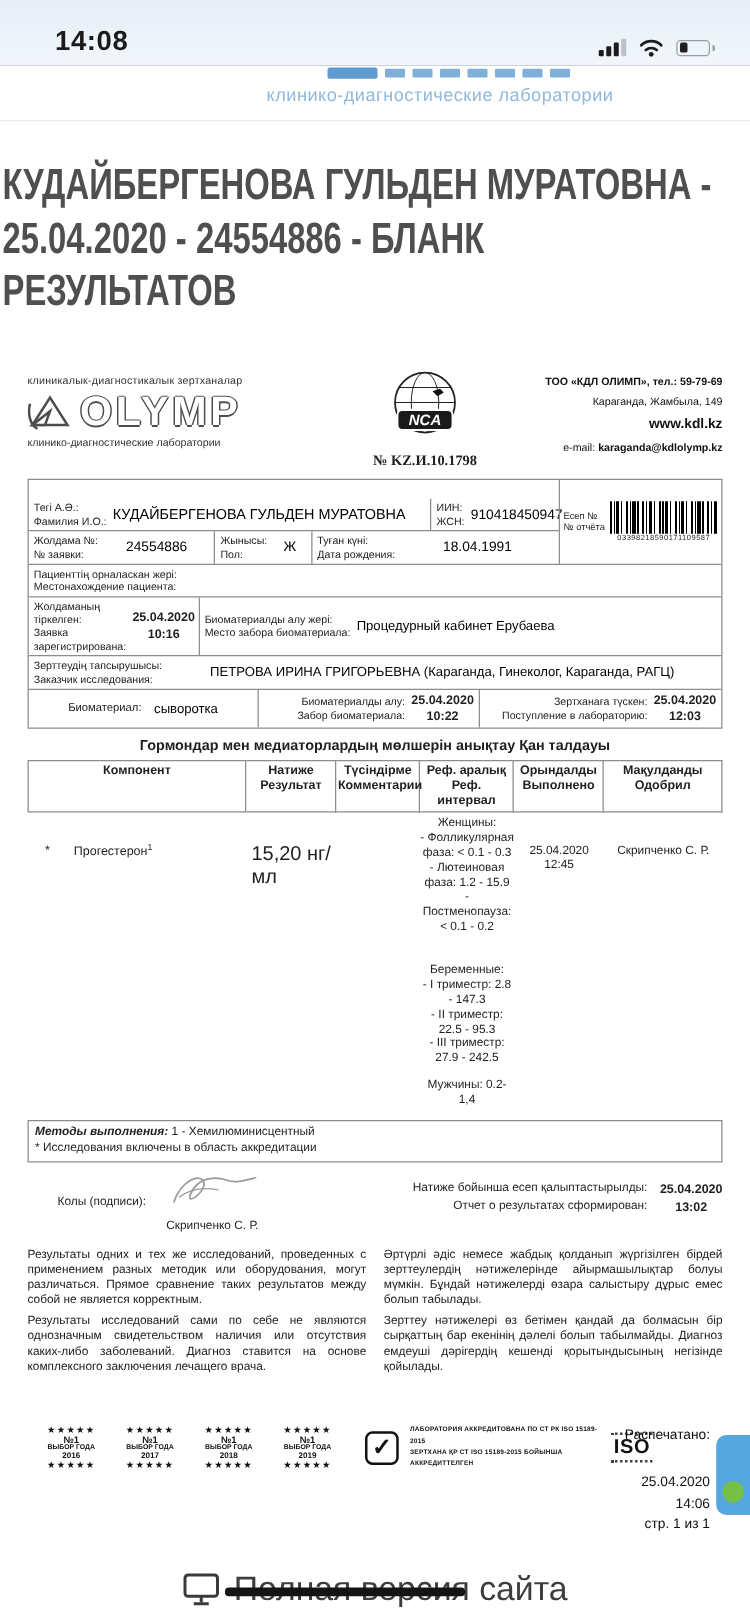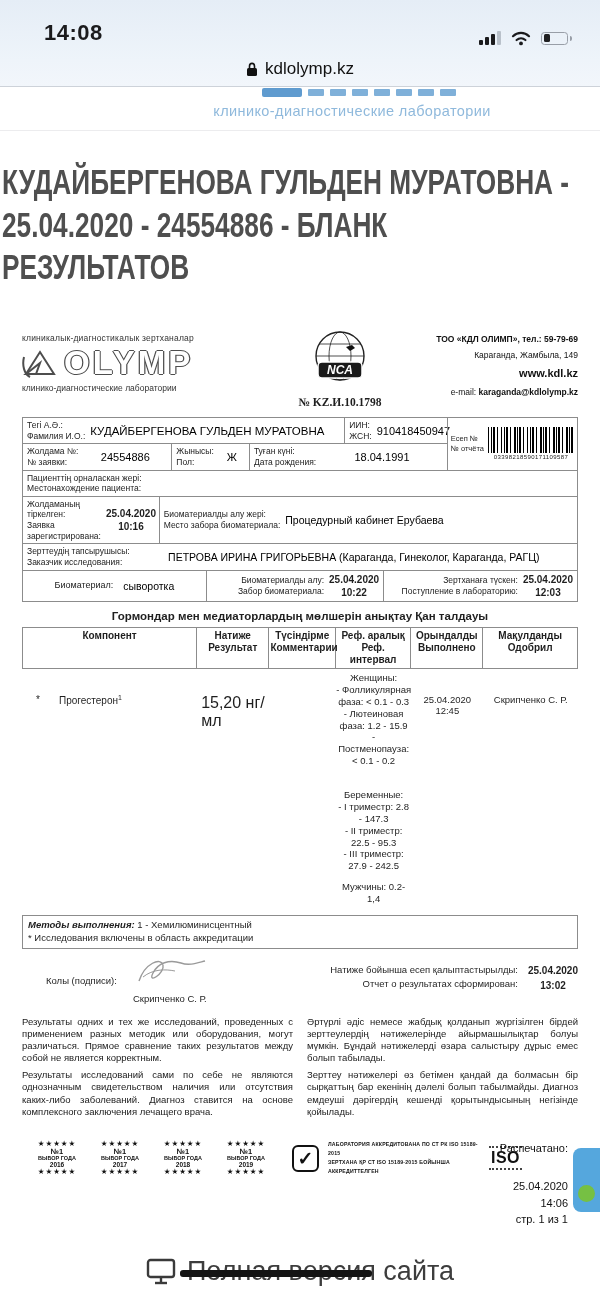--- a/index.html
+++ b/index.html
@@ -51,21 +51,21 @@
   
   .ptable { margin-top:6px; border:1px solid #8c8c8c; font-size:8.5px; }
   .prow { display:flex; border-top:1px solid #8c8c8c; }
   .prow:first-child, .pgroup .prow:first-child { border-top:none; }
   .pcell { padding:2px 4px; border-left:1px solid #8c8c8c; display:flex; align-items:center; gap:5px; min-height:24px; }
   .pcell:first-child { border-left:none; }
   .lbl { line-height:1.2; color:#222; }
   .val { font-weight:400; font-size:11px; color:#000; }
   .val.mid { font-size:10.5px; }
   .pgroupwrap { display:flex; }
-  .pgroup { width:76.5%; }
+  .pgroup { width:76.5%;margin-top:15px; }
   .bccell { width:23.5%; border-left:1px solid #8c8c8c; display:flex; align-items:center; gap:4px; padding:2px 3px; }
   .bclabel { font-size:7.5px; line-height:1.3; }
   .barcode { flex:1; }
   .bars { height:26px; background:repeating-linear-gradient(90deg,#000 0 1.5px,#fff 1.5px 3px,#000 3px 4px,#fff 4px 5px,#000 5px 7.5px,#fff 7.5px 9px,#000 9px 10px,#fff 10px 13px); }
   .bcnum { font-size:6px; text-align:center; letter-spacing:.4px; margin-top:1px; }
   .stack { display:flex; flex-direction:column; line-height:1.25; }
   .dt { font-weight:700; font-size:10px; text-align:center; line-height:1.3; }
 
   
   .atitle { text-align:center; font-weight:700; font-size:11.5px; margin-top:7px; line-height:1.35; }
@@ -140,27 +140,20 @@
         <svg width="22" height="16" viewBox="0 0 22 16">
           <path d="M3 6.2 A11.5 11.5 0 0 1 19 6.2" fill="none" stroke="#1b1b1d" stroke-width="2.2" stroke-linecap="round"></path>
           <path d="M6.6 10 A7 7 0 0 1 15.4 10" fill="none" stroke="#1b1b1d" stroke-width="2.2" stroke-linecap="round"></path>
           <circle cx="11" cy="13.4" r="1.9" fill="#1b1b1d"></circle>
         </svg>
         <span class="bat">
             <b></b>
           </span>
         <span class="battip"></span>
       </span>
-    </div>
-    <div class="urlbar">
-      <svg width="12" height="15" viewBox="0 0 12 15">
-        <rect x="1" y="6" width="10" height="8" rx="1.5" fill="#111"></rect>
-        <path d="M3.5 6 V4.2 A2.5 2.8 0 0 1 8.5 4.2 V6" fill="none" stroke="#111" stroke-width="1.6"></path>
-      </svg>
-      <span class="urltext">kdlolymp.kz</span>
     </div>
   </div>
 
   <div class="sitestrip">
     <div class="logocut">
       <span class="bar"></span>
         <span class="dash"></span>
         <span class="dash"></span>
         <span class="dash"></span>
       <span class="dash"></span>

